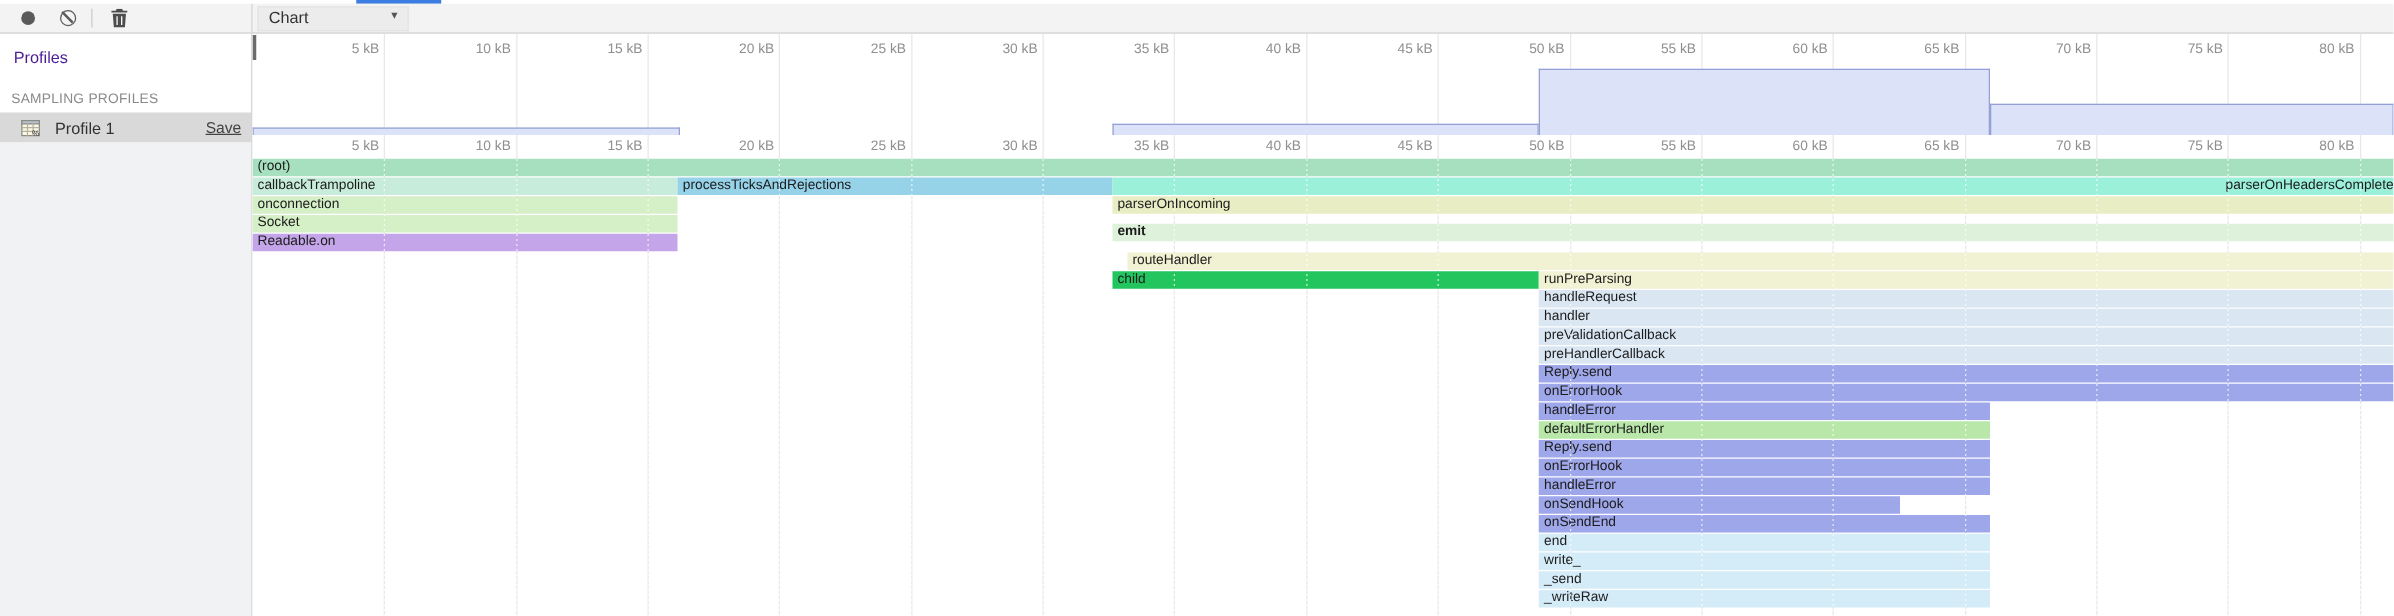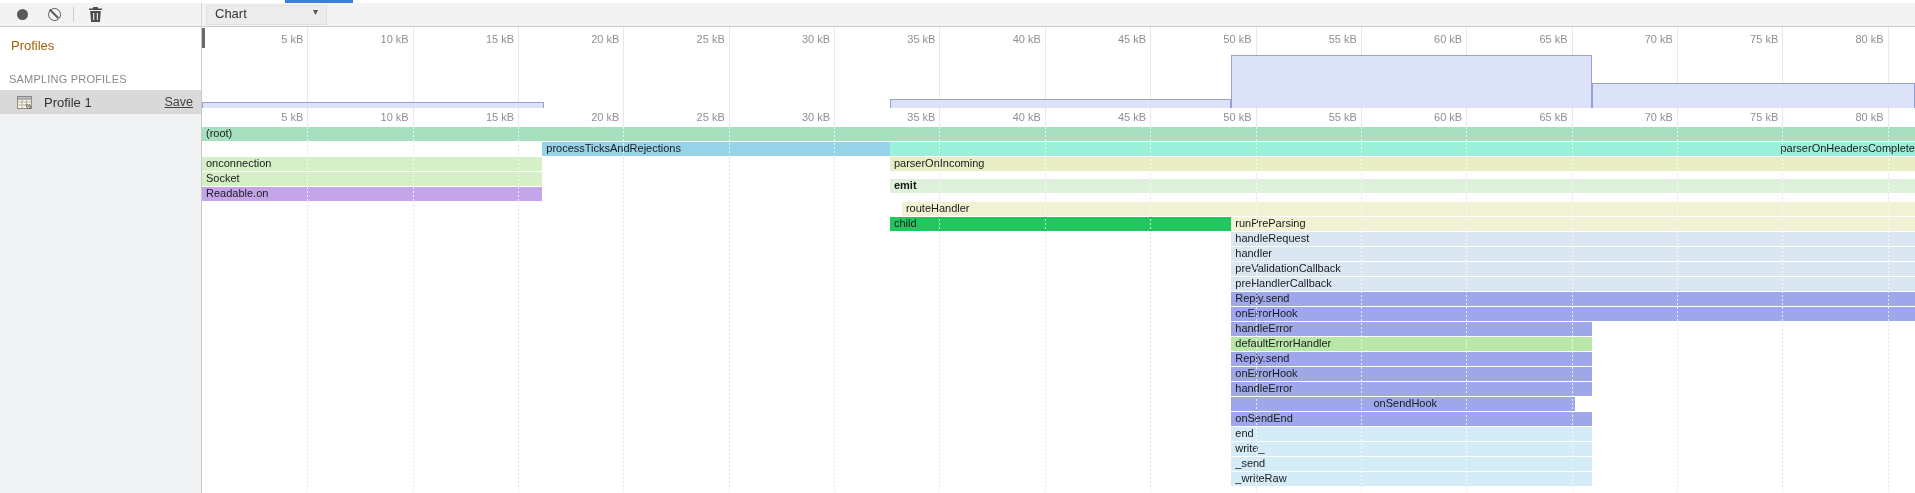--- a/index.html
+++ b/index.html
@@ -21,21 +21,21 @@
   .toolbar-sep{width:1px;height:15px;background:#ccc;margin:0 9px 0 7px;}
   .toolbar-vdiv{position:absolute;left:201px;top:3px;width:1px;height:24px;background:#d6d6d6;}
   .select{position:absolute;left:206px;top:5px;width:121px;height:20px;background:#ececec;
           border:1px solid #e2e2e2;display:flex;justify-content:space-between;
           padding:0 8px;font-size:13px;color:#333;cursor:pointer;}
   .select .chev{font-size:10px;color:#555;}
 
   
   .sidebar{position:absolute;left:0;top:27px;width:202px;height:466px;background:#fff;
            border-right:1px solid #c9c9c9;display:flex;flex-direction:column;}
-  .sidebar-title{padding:11px 0 0 11px;font-size:13px;color:#a16207;}
+  .sidebar-title{padding:11px 0 0 11px;font-size:13px;color:#4c1d95;}
   .sidebar-section{margin:20px 0 5px 9px;font-size:11px;color:#8a8a8a;letter-spacing:.2px;}
   .profile-row{display:flex;align-items:center;height:24px;background:#d9d9d9;padding:0 8px 0 16px;cursor:pointer;}
   .profile-row .pname{font-size:13px;color:#333;margin-left:11px;}
   .profile-row .save{margin-left:auto;font-size:12.5px;color:#444;text-decoration:underline;cursor:pointer;}
   .sidebar-fill{flex:1;background:#f1f2f4;}
 
   
   .main{position:absolute;left:202px;top:27px;width:1713px;height:466px;background:#fff;overflow:hidden;}
   .gridline{position:absolute;top:0;height:466px;width:1px;background:#e8e8e8;}
   .overview{position:absolute;left:0;top:0;width:1713px;height:81px;cursor:ew-resize;}
@@ -160,20 +160,23 @@
         <div class="r2-label" style="left: 1196.2px;">60 kB</div>
         <div class="r2-label" style="left: 1301.55px;">65 kB</div>
         <div class="r2-label" style="left: 1406.9px;">70 kB</div>
         <div class="r2-label" style="left: 1512.25px;">75 kB</div>
         <div class="r2-label" style="left: 1617.6px;">80 kB</div>
       </div>
     <div class="flame">
         <div class="bar" style="left: 0px; width: 1712.99px; top: 0px; background: rgb(166, 224, 191);">
           <span>(root)</span>
         </div>
+        <div class="bar" style="left: 0px; width: 340.28px; top: 15px; background: rgb(199, 236, 219);">
+          <span>callbackTrampoline</span>
+        </div>
         <div class="bar" style="left: 340.28px; width: 347.655px; top: 15px; background: rgb(150, 211, 233);">
           <span>processTicksAndRejections</span>
         </div>
         <div class="bar" style="left: 687.935px; width: 1025.06px; top: 15px; background: rgb(155, 240, 217); text-align: right;">
           <span>parserOnHeadersComplete</span>
         </div>
         <div class="bar" style="left: 0px; width: 340.28px; top: 30px; background: rgb(213, 239, 198);">
           <span>onconnection</span>
         </div>
         <div class="bar" style="left: 687.935px; width: 1025.06px; top: 30px; background: rgb(233, 237, 195);">
@@ -223,21 +226,21 @@
         </div>
         <div class="bar" style="left: 1029.27px; width: 360.297px; top: 225px; background: rgb(158, 167, 234);">
           <span>Reply.send</span>
         </div>
         <div class="bar" style="left: 1029.27px; width: 360.297px; top: 240px; background: rgb(158, 167, 234);">
           <span>onErrorHook</span>
         </div>
         <div class="bar" style="left: 1029.27px; width: 360.297px; top: 255px; background: rgb(158, 167, 234);">
           <span>handleError</span>
         </div>
-        <div class="bar" style="left: 1029.27px; width: 344px; top: 270px; background: rgb(158, 167, 234); text-align: center;">
+        <div class="bar" style="left: 1029.27px; width: 289px; top: 270px; background: rgb(158, 167, 234);">
           <span>onSendHook</span>
         </div>
         <div class="bar" style="left: 1029.27px; width: 360.297px; top: 285px; background: rgb(158, 167, 234);">
           <span>onSendEnd</span>
         </div>
         <div class="bar" style="left: 1029.27px; width: 360.297px; top: 300px; background: rgb(212, 235, 248);">
           <span>end</span>
         </div>
         <div class="bar" style="left: 1029.27px; width: 360.297px; top: 315px; background: rgb(212, 235, 248);">
           <span>write_</span>

